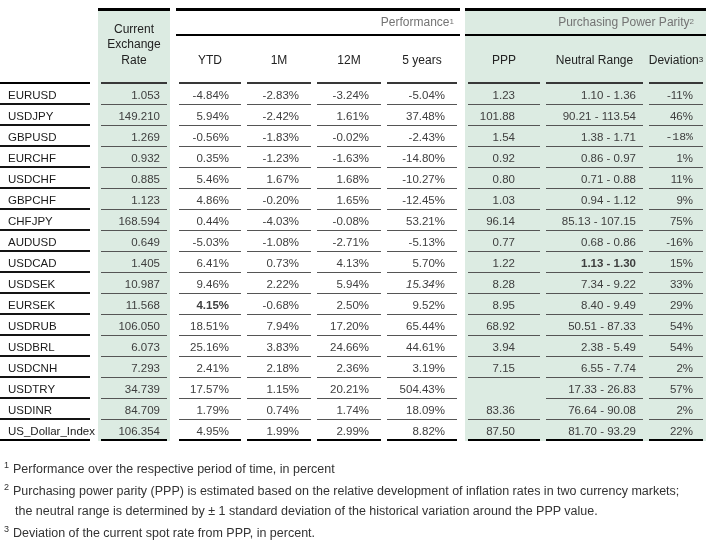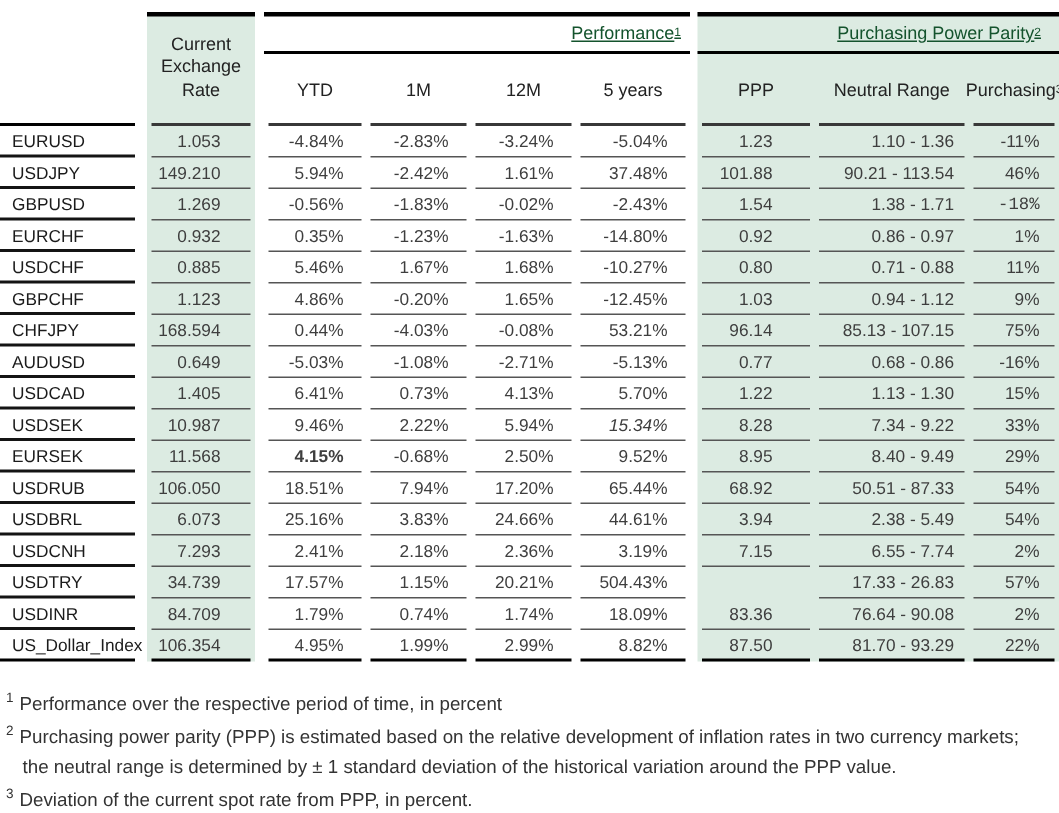--- a/index.html
+++ b/index.html
@@ -27,37 +27,37 @@
   }
   .cell{position:relative;display:flex;align-items:center;font-size:11.5px;color:var(--txt);white-space:nowrap;}
   .cell::after{content:"";position:absolute;left:3px;right:3px;bottom:0;height:0;background:transparent;}
   
   .corner{grid-column:1;grid-row:1/3;}
   .corner::after{left:0;height:2.5px;background:var(--line-thick);}
   .cer-head{grid-column:3;grid-row:1/3;justify-content:center;text-align:center;
     font-size:12px;color:#222;line-height:1.3;white-space:normal;padding:4px 2px 6px 2px;}
   .cer-head::before{content:"";position:absolute;top:0;left:0;right:0;height:2.5px;background:var(--line-thick);}
   .cer-head::after{height:2px;background:var(--line-med);}
-  .group{grid-row:1;justify-content:flex-end;font-size:12px;color:#14532d;text-decoration:underline;}
+  .group{grid-row:1;justify-content:flex-end;font-size:12px;color:#737373;}
   .group::before{content:"";position:absolute;top:0;left:0;right:0;height:2.5px;background:var(--line-thick);}
   .group::after{left:0;right:0;height:2px;background:var(--line-thick);}
   .group-perf{grid-column:5/9;padding-right:6px;}
   .group-ppp{grid-column:10/13;padding-right:12px;}
   sup{font-size:8px;line-height:0;vertical-align:super;}
   .ch{grid-row:2;justify-content:center;font-size:12px;color:#222;}
   .ch::after{height:2px;background:var(--line-med);}
   .ch-ytd{grid-column:5;}.ch-1m{grid-column:6;}.ch-12m{grid-column:7;}.ch-5y{grid-column:8;}
   .ch-ppp{grid-column:10;}.ch-nr{grid-column:11;}.ch-dev{grid-column:12;}
   
   .d::after{height:1px;background:var(--line-thin);}
   .dl::after{left:0;height:1.8px;background:#141414;}
   .last.d::after{height:2.5px;background:var(--line-thick);}
   .last.dl::after{height:2.5px;background:var(--line-thick);}
   .a-label{justify-content:flex-start;padding-left:8px;color:var(--txt-dark);}
-  .a-rate{justify-content:flex-end;padding-right:23px;}
+  .a-rate{justify-content:flex-end;padding-right:10px;}
   .a-pct{justify-content:flex-end;padding-right:15px;}
   .a-ppp{justify-content:flex-end;padding-right:28px;}
   .a-nr{justify-content:flex-end;padding-right:10px;}
   .a-dev{justify-content:flex-end;padding-right:13px;}
   
   .footnotes{margin-top:19px;padding-left:4px;font-size:12.5px;color:#333;}
   .fn{line-height:1.55;margin-bottom:3px;}
   .fn sup{font-size:9px;margin-right:4px;}
   .fn .fn-line2{display:block;padding-left:11px;}
 </style>
@@ -79,21 +79,21 @@
           <span>Purchasing Power Parity</span>
           <sup>2</sup>
         </div>
       <div class="cell ch ch-ytd">YTD</div>
       <div class="cell ch ch-1m">1M</div>
       <div class="cell ch ch-12m">12M</div>
       <div class="cell ch ch-5y">5 years</div>
       <div class="cell ch ch-ppp">PPP</div>
       <div class="cell ch ch-nr">Neutral Range</div>
       <div class="cell ch ch-dev">
-          <span>Purchasing</span>
+          <span>Deviation</span>
           <sup>3</sup>
         </div>
     <div class="cell a-label dl" style="grid-area: 3 / 1;">EURUSD</div>
         <div class="cell a-rate d" style="grid-area: 3 / 3;">1.053</div>
         <div class="cell a-pct d" style="grid-area: 3 / 5;">-4.84%</div>
         <div class="cell a-pct d" style="grid-area: 3 / 6;">-2.83%</div>
         <div class="cell a-pct d" style="grid-area: 3 / 7;">-3.24%</div>
         <div class="cell a-pct d" style="grid-area: 3 / 8;">-5.04%</div>
         <div class="cell a-ppp d" style="grid-area: 3 / 10;">1.23</div>
         <div class="cell a-nr d" style="grid-area: 3 / 11;">1.10 - 1.36</div>
@@ -161,21 +161,21 @@
         <div class="cell a-ppp d" style="grid-area: 10 / 10;">0.77</div>
         <div class="cell a-nr d" style="grid-area: 10 / 11;">0.68 - 0.86</div>
         <div class="cell a-dev d" style="grid-area: 10 / 12;">-16%</div>
         <div class="cell a-label dl" style="grid-area: 11 / 1;">USDCAD</div>
         <div class="cell a-rate d" style="grid-area: 11 / 3;">1.405</div>
         <div class="cell a-pct d" style="grid-area: 11 / 5;">6.41%</div>
         <div class="cell a-pct d" style="grid-area: 11 / 6;">0.73%</div>
         <div class="cell a-pct d" style="grid-area: 11 / 7;">4.13%</div>
         <div class="cell a-pct d" style="grid-area: 11 / 8;">5.70%</div>
         <div class="cell a-ppp d" style="grid-area: 11 / 10;">1.22</div>
-        <div class="cell a-nr d" style="grid-area: 11 / 11;">1.13 - 1.30</div>
+        <div class="cell a-nr d" style="grid-area: 11 / 11; font-weight: bold;">1.13 - 1.30</div>
         <div class="cell a-dev d" style="grid-area: 11 / 12;">15%</div>
         <div class="cell a-label dl" style="grid-area: 12 / 1;">USDSEK</div>
         <div class="cell a-rate d" style="grid-area: 12 / 3;">10.987</div>
         <div class="cell a-pct d" style="grid-area: 12 / 5;">9.46%</div>
         <div class="cell a-pct d" style="grid-area: 12 / 6;">2.22%</div>
         <div class="cell a-pct d" style="grid-area: 12 / 7;">5.94%</div>
         <div class="cell a-pct d" style="grid-area: 12 / 8; font-style: italic;">15.34%</div>
         <div class="cell a-ppp d" style="grid-area: 12 / 10;">8.28</div>
         <div class="cell a-nr d" style="grid-area: 12 / 11;">7.34 - 9.22</div>
         <div class="cell a-dev d" style="grid-area: 12 / 12;">33%</div>

